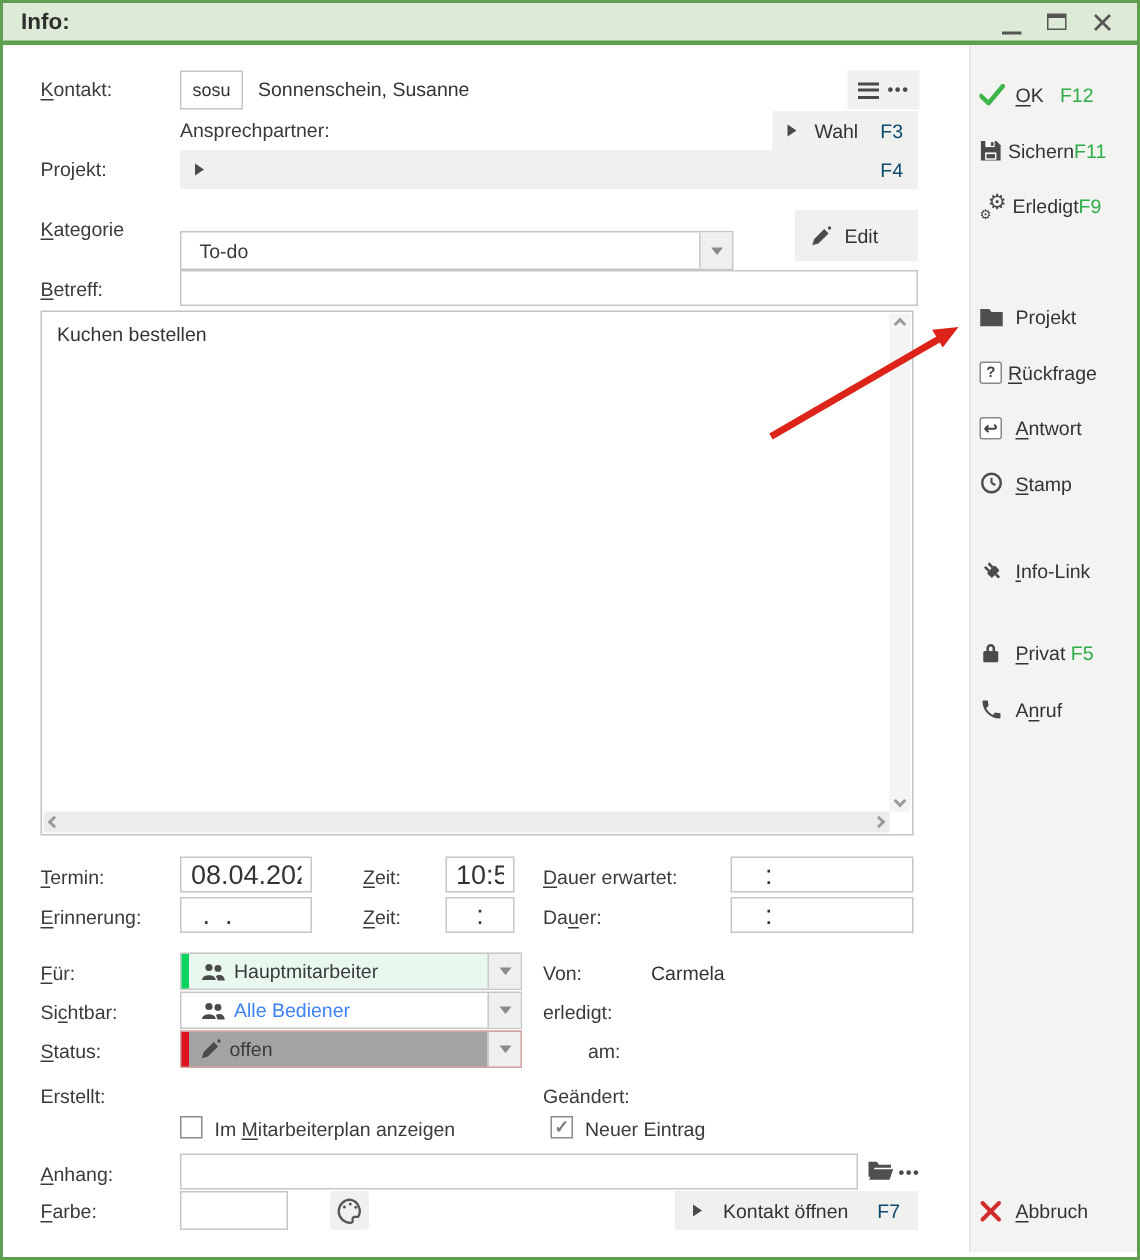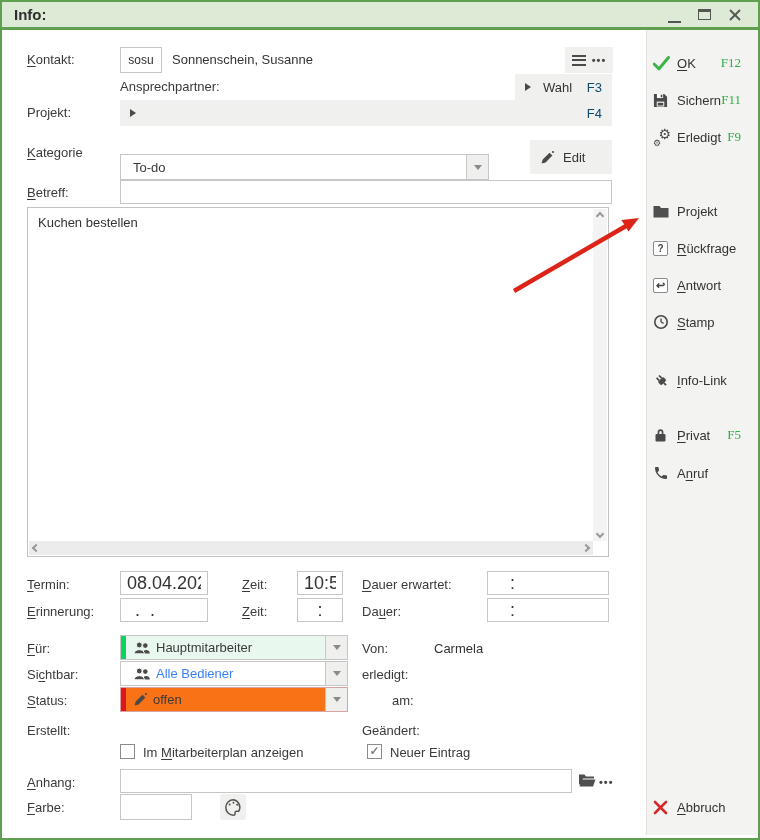--- a/index.html
+++ b/index.html
@@ -33,21 +33,21 @@
   .scroll-v { position:absolute; top:1px; right:1px; width:14px; bottom:15px; background:#f4f4f4; }
   .scroll-h { position:absolute; left:1px; right:15px; bottom:1px; height:14px; background:#ececec; }
   .chev { display:inline-block; width:6px; height:6px; border-right:2px solid #9a9a9a; border-bottom:2px solid #9a9a9a; }
   .chev-up { transform:rotate(-135deg); } .chev-down { transform:rotate(45deg); }
   .chev-left { transform:rotate(135deg); } .chev-right { transform:rotate(-45deg); }
   .sb-end { position:absolute; display:flex; align-items:center; justify-content:center; width:14px; height:14px; }
   .checkbox { position:absolute; width:15px; height:15px; background:#fff; border:1px solid #8c8c8c; font-size:12px; font-weight:bold; color:#808080; line-height:13px; text-align:center; }
   .side-item { position:absolute; left:6px; width:100px; height:22px; display:flex; align-items:center; cursor:default; }
   .si-icon { width:20px; display:flex; align-items:center; justify-content:flex-start; }
   .si-label { margin-left:4px; color:#333; }
-  .si-fkey { margin-left:auto; margin-right:12px; color:#2eae48;font-family:Liberation Serif, serif; }
+  .si-fkey { margin-left:auto; margin-right:24px; color:#2eae48; }
   .qbox { width:15px; height:15px; border:1px solid #8a8a8a; border-radius:2px; background:#fff; font-size:10px; font-weight:bold; color:#444; display:flex; align-items:center; justify-content:center; }
   .gearwrap { position:relative; width:18px; height:17px; color:#4a4a4a; }
   .gear-big { position:absolute; right:0; top:-3px; font-size:14px; }
   .gear-small { position:absolute; left:0; bottom:-2px; font-size:9px; }
   .arrow-overlay { position:absolute; left:0; top:0; pointer-events:none; }
 </style>
 </head>
 <body>
 
 <div class="window">
@@ -298,21 +298,21 @@
           </g>
         </svg>
       <span style="margin-left:5px; color:#3b82f6">Alle Bediener</span>
       <span class="dd-btn">
           <span class="dd-arrow"></span>
         </span>
     </div>
     <span class="lbl" style="left:360px; top:637px">erledigt:</span>
 
     <span class="lbl" style="left:25px; top:663px"><u>S</u>tatus:</span>
-    <div class="combo" style="left:118px; top:657px; width:228px; height:25px; background:#f97316; border-color:#d9a3a3; padding-left:12px">
+    <div class="combo" style="left:118px; top:657px; width:228px; height:25px; background:#a3a3a3; border-color:#d9a3a3; padding-left:12px">
       <span class="bar" style="background:#e01420"></span>
       <svg width="15" height="15" viewBox="0 0 15 15">
           <path d="M1.5 13.5l1.2-4L9.5 2.7l2.9 2.9-6.8 6.8-4.1 1.1z" fill="#4a4a4a"></path>
           <circle cx="13" cy="2" r="1.1" fill="#4a4a4a"></circle>
         </svg>
       <span style="margin-left:5px">offen</span>
       <span class="dd-btn" style="background:#efefed">
           <span class="dd-arrow"></span>
         </span>
     </div>
@@ -339,19 +339,24 @@
     <span class="lbl" style="left:25px; top:770px"><u>F</u>arbe:</span>
     <input class="inp" style="left: 118px; top: 764px; width: 72px; height: 26px;" value="">
     <div class="btn" style="left:218px; top:764px; width:26px; height:26px; justify-content:center; border-radius:3px">
       <svg width="19" height="19" viewBox="0 0 19 19">
           <path fill="none" stroke="#555" stroke-width="1.5" d="M9.5 1.8a7.7 7.7 0 1 0 0 15.4c1.3 0 1.9-.9 1.6-1.9-.3-1.1.3-2.1 1.5-2.1h2.2a7.7 7.7 0 0 0-5.3-11.4z"></path>
           <circle cx="5.6" cy="6.6" r="1" fill="#555"></circle>
           <circle cx="9.5" cy="4.7" r="1" fill="#555"></circle>
           <circle cx="13.2" cy="6.8" r="1" fill="#555"></circle>
         </svg>
     </div>
+    <div class="btn" style="left:448px; top:764px; width:162px; height:26px; padding:0 12px">
+      <span class="tri-r"></span>
+      <span style="margin-left:14px">Kontakt öffnen</span>
+      <span class="fkey" style="margin-left:auto">F7</span>
+    </div>
 
     <svg class="arrow-overlay" width="756" height="805" viewBox="0 0 756 805">
       <line x1="512" y1="261" x2="624" y2="196" stroke="#dc2418" stroke-width="4.5"></line>
       <polygon points="637,188 626.5,201.6 619.4,189.9" fill="#dc2418"></polygon>
     </svg>
   </div>
 </div>
 
 </body></html>

